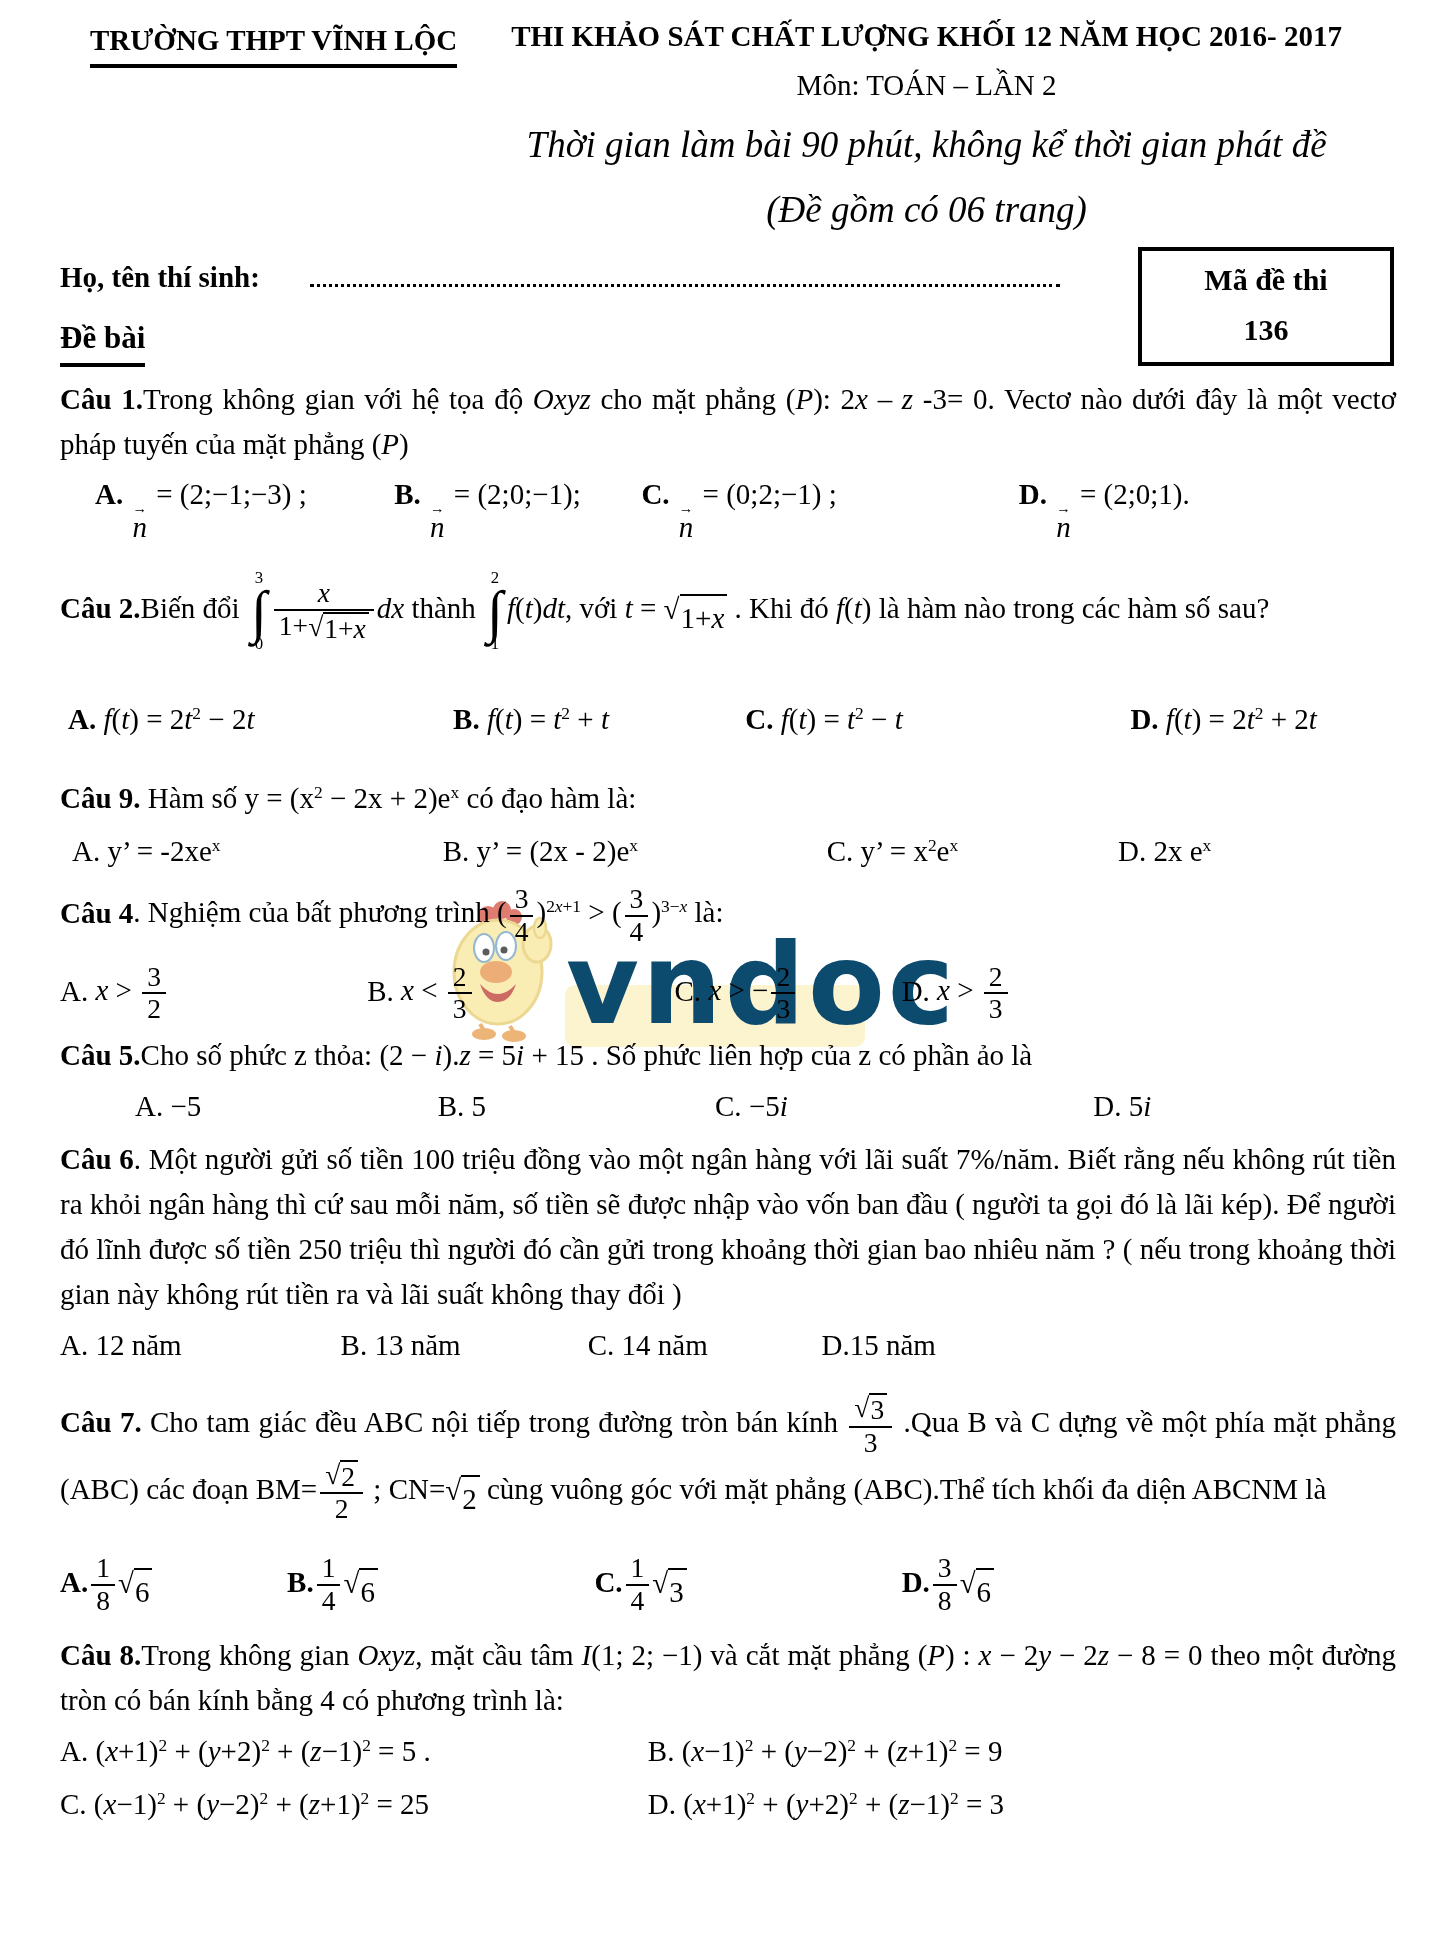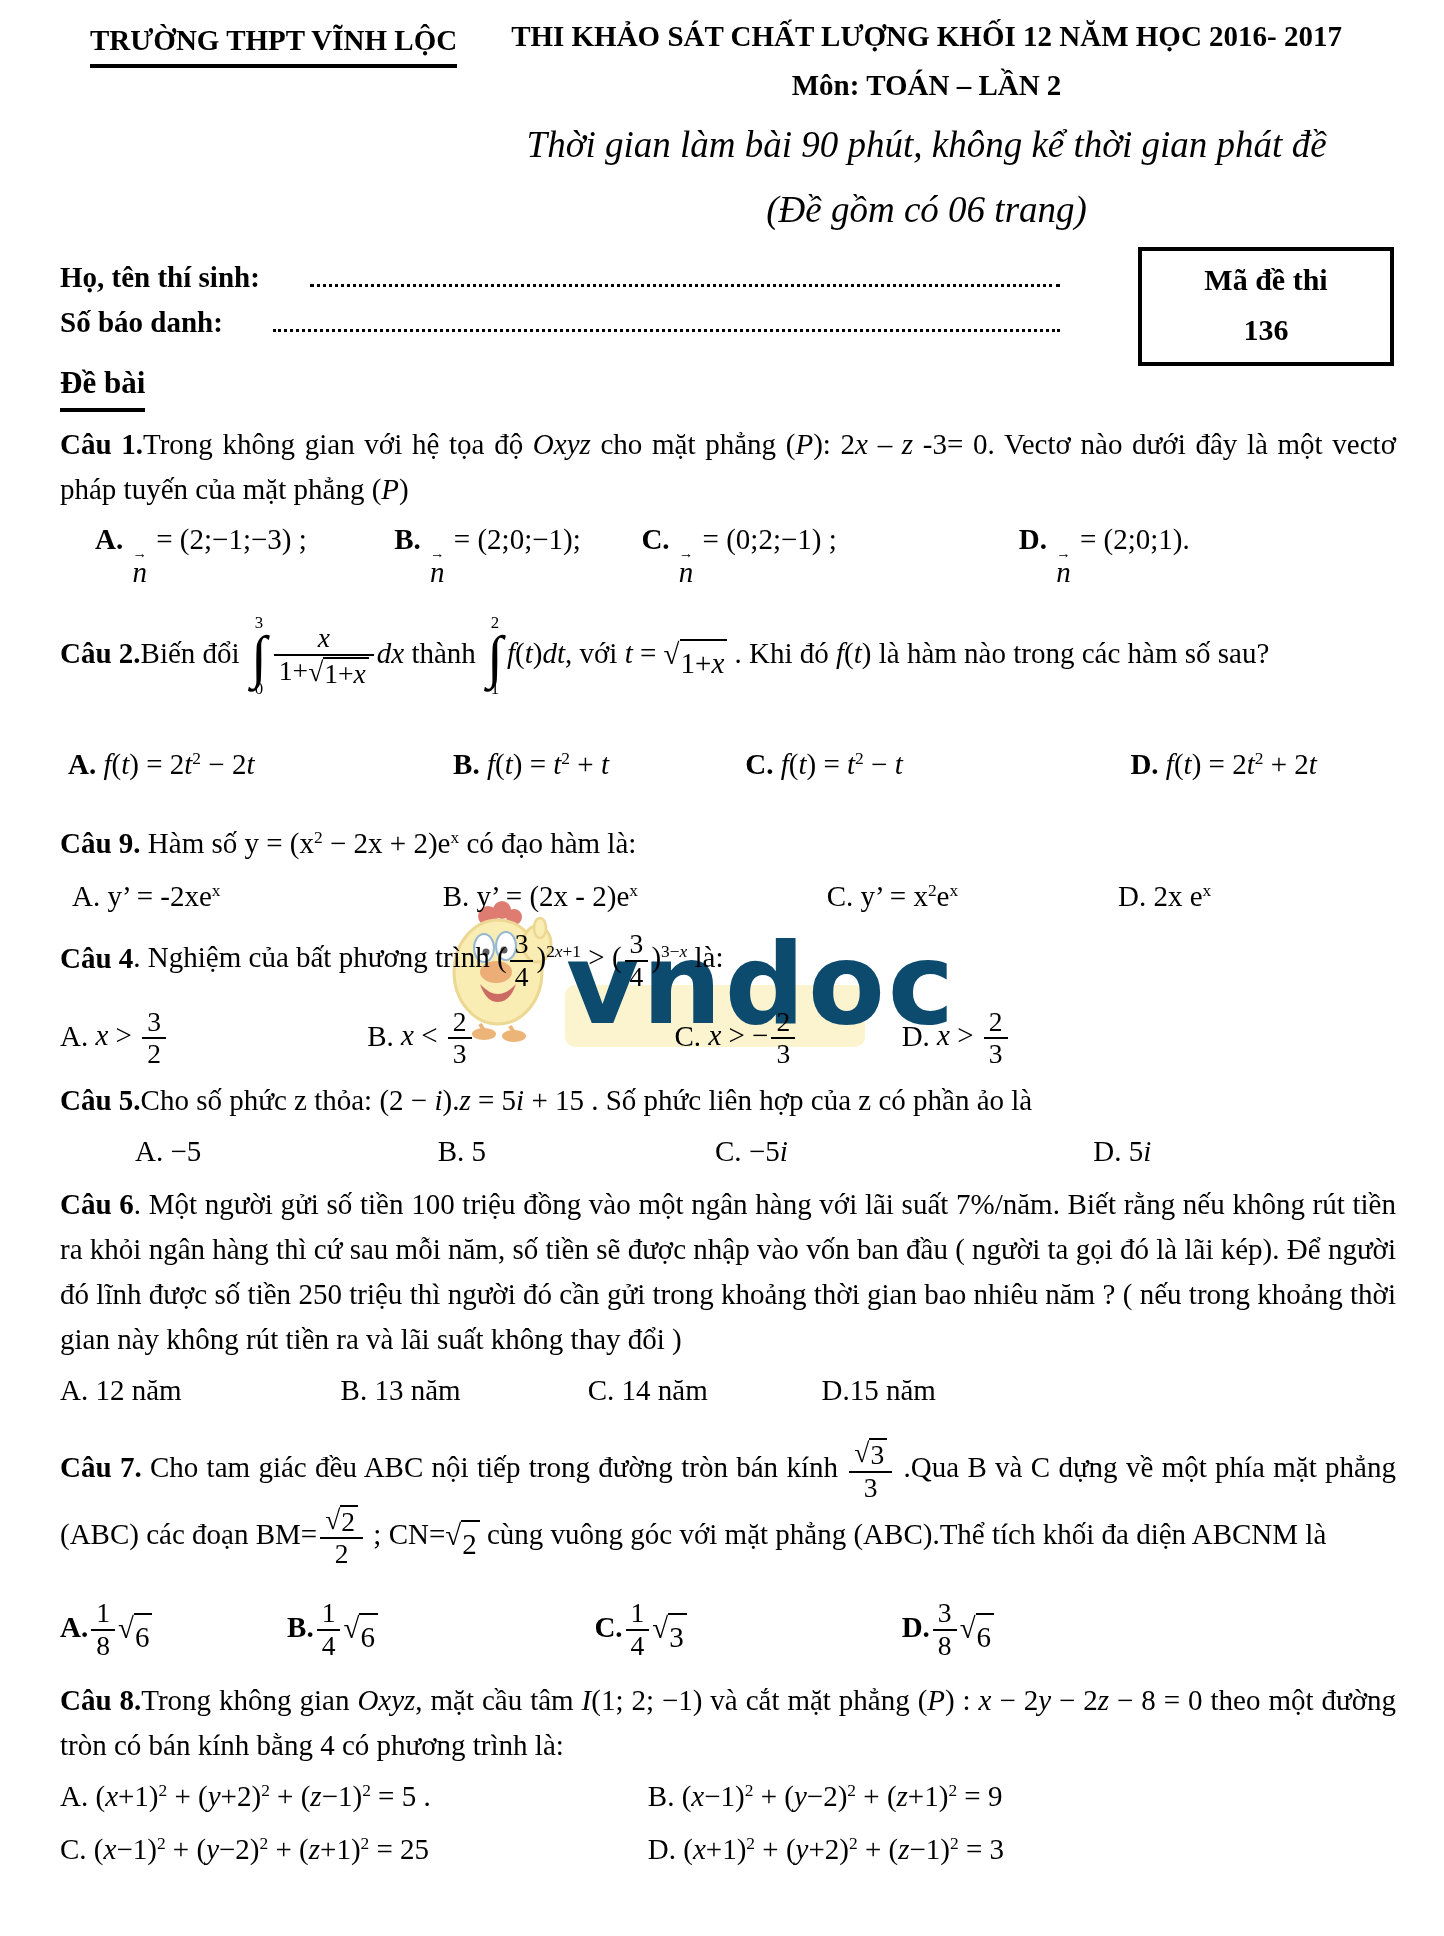--- a/index.html
+++ b/index.html
@@ -10,21 +10,21 @@
     font-family:"Liberation Serif","DejaVu Serif",serif;
     font-size:29px;line-height:1.55;
   }
   .content{position:relative;z-index:1;}
   
   .hdr{display:flex;align-items:flex-start;}
   .school-wrap{margin-left:30px;margin-top:4px;white-space:nowrap;}
   .school{display:inline-block;font-weight:bold;border-bottom:4px solid #000;padding-bottom:1px;}
   .hdr-right{flex:1;text-align:center;}
   .exam-title{font-weight:bold;}
-  .subject{font-weight:bold;margin-top:4px;}
+  .subject{font-weight:normal;margin-top:4px;}
   .time-note,.pages-note{font-style:italic;font-size:37px;margin-top:8px;}
   
   .student{position:relative;margin-top:16px;padding-right:330px;}
   .field-row{display:flex;align-items:baseline;height:45px;gap:47px;}
   .field-row b{white-space:nowrap;}
   .dots{flex:1;border-bottom:3px dotted #000;margin:0 6px 7px 3px;}
   .code-box{
     position:absolute;right:2px;top:-8px;width:224px;
     border:4px solid #000;text-align:center;font-weight:bold;
     padding:6px 12px 8px;font-size:30px;
@@ -119,24 +119,20 @@
         <div class="time-note">Thời gian làm bài 90 phút, không kể thời gian phát đề</div>
         <div class="pages-note">(Đề gồm có 06 trang)</div>
       </div>
     </div>
 
     <div class="student">
       <div class="field-row">
         <b>Họ, tên thí sinh:</b>
         <span class="dots"></span>
       </div>
-      <div class="field-row">
-        <b>Số báo danh:</b>
-        <span class="dots"></span>
-      </div>
       <div class="code-box">
         <div>Mã đề thi</div>
         <div class="cb-num">136</div>
       </div>
     </div>
 
     <div>
       <span class="section-title">Đề bài</span>
     </div>
 

